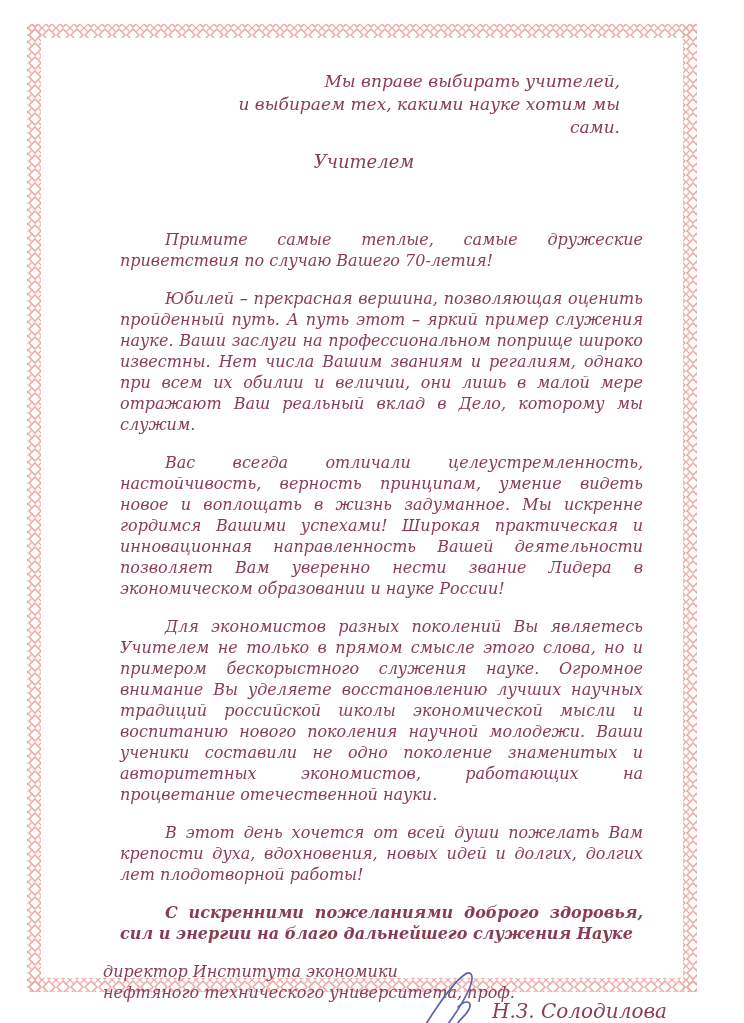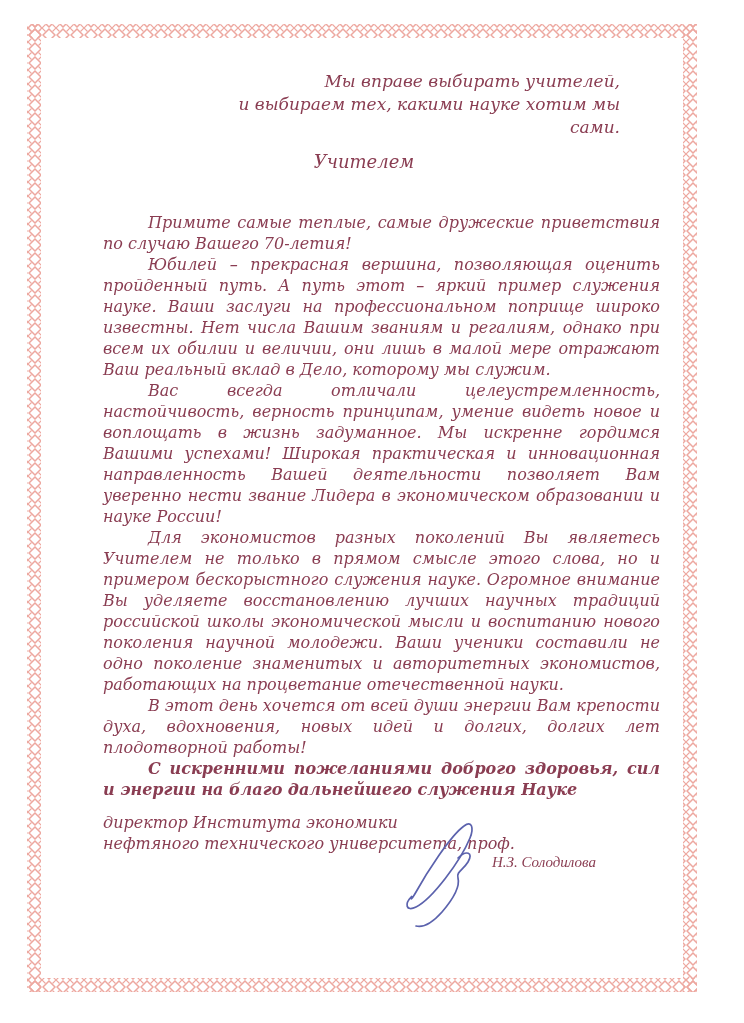--- a/index.html
+++ b/index.html
@@ -35,21 +35,21 @@
     top:150px;left:103px;width:522px;
     text-align:center;
     font-size:18px;line-height:24px;
   }
   .letter-body{
     position:absolute;
     top:212px;left:103px;width:557px;
     font-size:16px;line-height:21px;
     text-align:justify;
   }
-  .letter-body p{margin:0;text-indent:45px;}
+  .letter-body p{margin:17px;text-indent:45px;}
   .closing{
     margin-top:24px;
     text-indent:0;
     text-align:justify;
     font-size:16px;line-height:21px;font-weight:bold;
   }
   .signature-row{
     position:relative;
     margin-top:12px;
     font-size:16px;line-height:21px;
@@ -58,22 +58,21 @@
   .signature-scribble{
     position:absolute;
     left:295px;top:-10px;
     width:112px;height:128px;
     color:var(--signature-color);
   }
   .signatory-name{
     position:absolute;
     left:389px;top:40px;
     white-space:nowrap;
-    font-size:15px;
-    font-family:Liberation Serif, serif;
+    font-size:20px;
   }
 </style>
 </head>
 <body>
 
 <div class="page">
 
   <svg class="border-svg" width="744" height="1023" viewBox="0 0 744 1023" xmlns="http://www.w3.org/2000/svg" aria-hidden="true">
     <defs>
       <pattern id="stitch" width="14" height="14" patternUnits="userSpaceOnUse">
@@ -94,21 +93,21 @@
 
   <div class="salutation">
     <div>Учителем</div>
   </div>
 
   <div class="letter-body">
     <p>Примите самые теплые, самые дружеские приветствия по случаю Вашего 70-летия!</p>
     <p>Юбилей – прекрасная вершина, позволяющая оценить пройденный путь. А путь этот – яркий пример служения науке. Ваши заслуги на профессиональном поприще широко известны. Нет числа Вашим званиям и регалиям, однако при всем их обилии и величии, они лишь в малой мере отражают Ваш реальный вклад в Дело, которому мы служим.</p>
     <p>Вас всегда отличали целеустремленность, настойчивость, верность принципам, умение видеть новое и воплощать в жизнь задуманное. Мы искренне гордимся Вашими успехами! Широкая практическая и инновационная направленность Вашей деятельности позволяет Вам уверенно нести звание Лидера в экономическом образовании и науке России!</p>
     <p>Для экономистов разных поколений Вы являетесь Учителем не только в прямом смысле этого слова, но и примером бескорыстного служения науке. Огромное внимание Вы уделяете восстановлению лучших научных традиций российской школы экономической мысли и воспитанию нового поколения научной молодежи. Ваши ученики составили не одно поколение знаменитых и авторитетных экономистов, работающих на процветание отечественной науки.</p>
-    <p>В этот день хочется от всей души энергии Вам крепости духа, вдохновения, новых идей и долгих, долгих лет плодотворной работы!</p>
+    <p>В этот день хочется от всей души пожелать Вам крепости духа, вдохновения, новых идей и долгих, долгих лет плодотворной работы!</p>
 
     <p class="closing">С искренними пожеланиями доброго здоровья, сил и энергии на благо дальнейшего служения Науке</p>
 
     <div class="signature-row">
       <div class="signature-title">
         <div>директор Института экономики</div>
         <div>нефтяного технического университета, проф.</div>
       </div>
 
       <svg class="signature-scribble" viewBox="0 0 112 128" xmlns="http://www.w3.org/2000/svg" aria-hidden="true">

